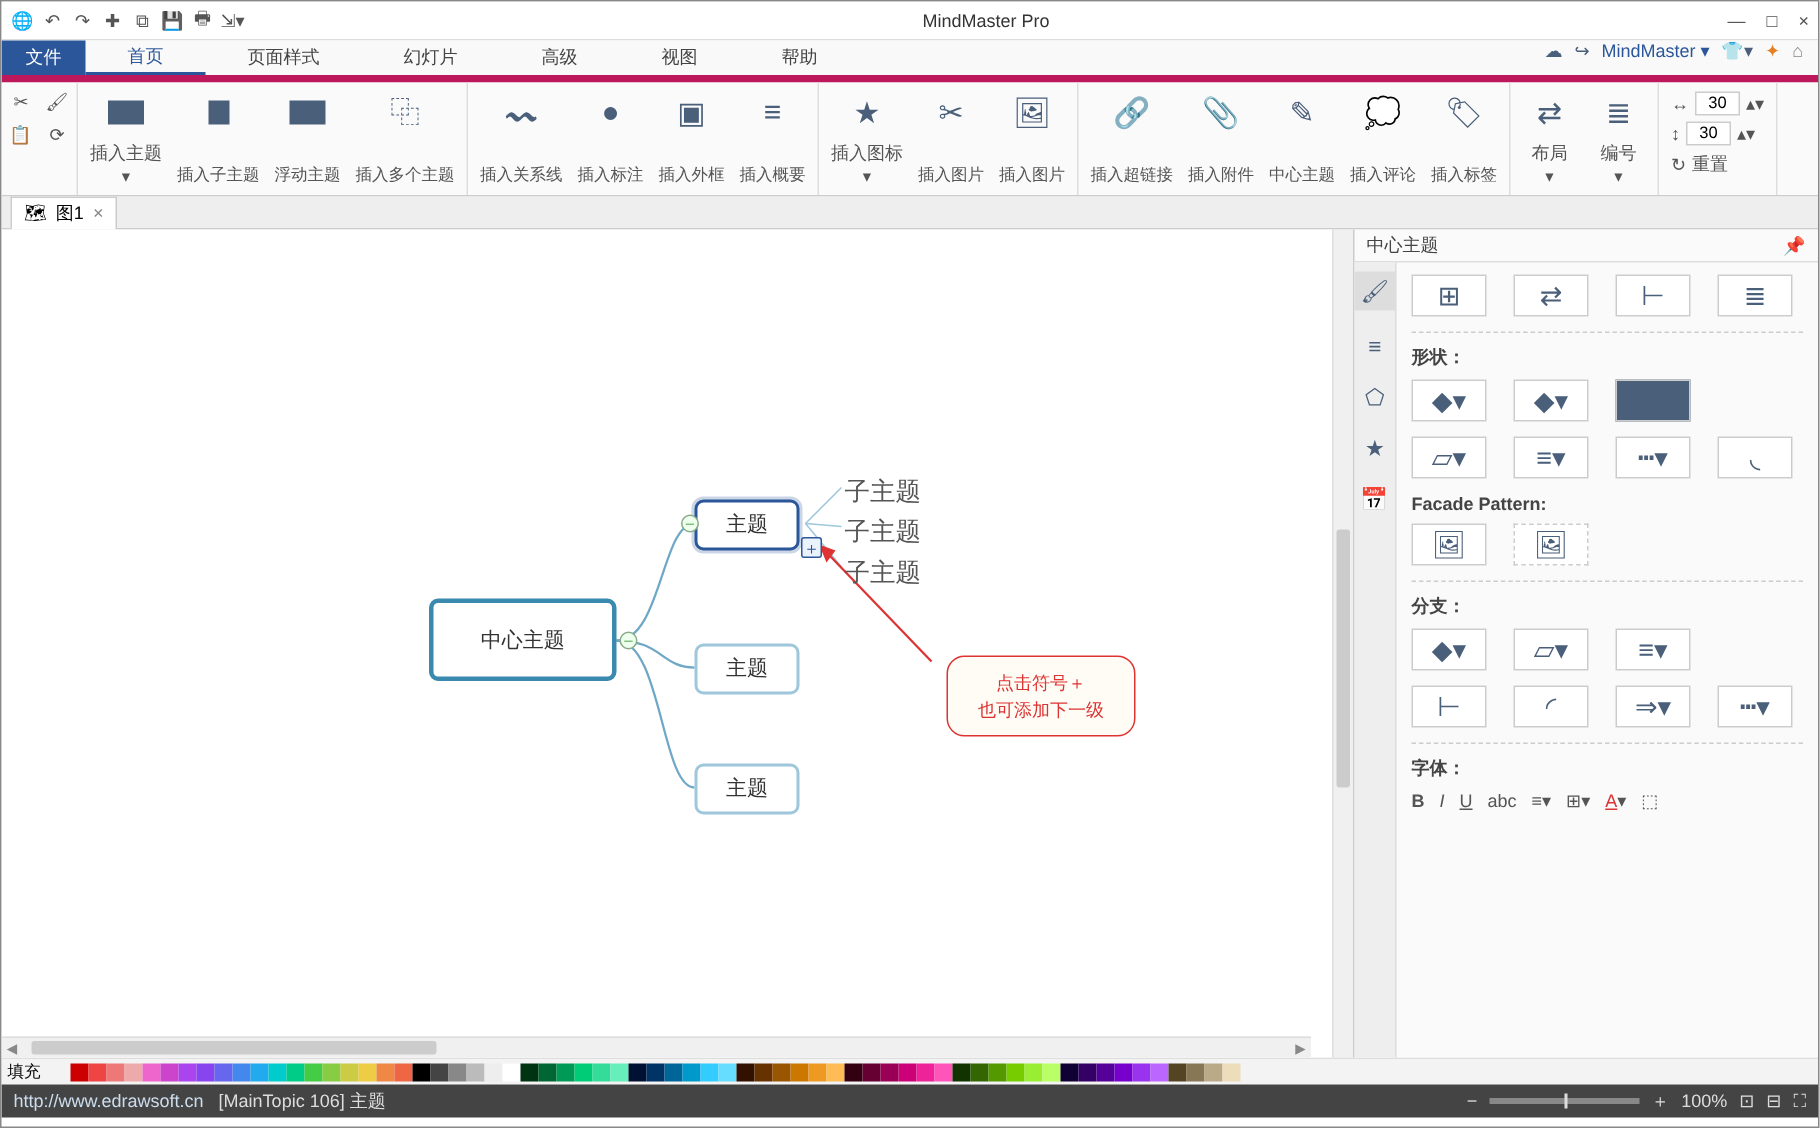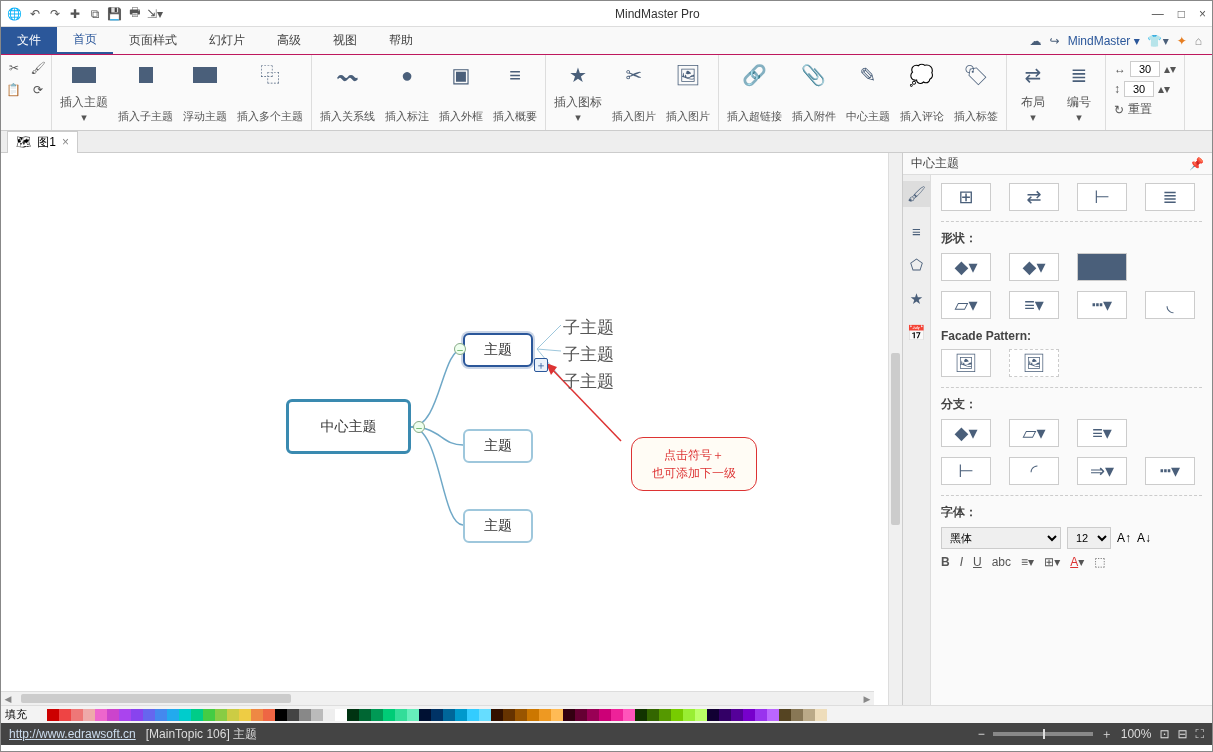--- a/index.html
+++ b/index.html
@@ -3,23 +3,23 @@
 <meta charset="utf-8">
 <style>
 *{box-sizing:border-box;margin:0;padding:0;font-family:"Microsoft YaHei",Arial,sans-serif;font-size:12px;user-select:none}
 body{background:#fff;width:1213px;height:752px;overflow:hidden;position:relative;border:1px solid #888}
 .titlebar{height:26px;background:#fff;display:flex;align-items:center;padding:0 6px;border-bottom:1px solid #ddd}
 .qat{display:flex;gap:4px;align-items:center}
 .qat span{width:16px;height:16px;display:flex;align-items:center;justify-content:center;color:#555;cursor:pointer}
 .title-text{flex:1;text-align:center;color:#333}
 .winbtns{display:flex;gap:14px;color:#555}
 .winbtns span{cursor:pointer}
-.menubar{height:28px;background:#f9f9f9;display:flex;align-items:center;border-bottom:1px solid #be185d}
+.menubar{height:28px;background:#f9f9f9;display:flex;align-items:flex-start;border-bottom:5px solid #be185d}
 .file-tab{background:#2b579a;color:#fff;padding:4px 16px;height:100%;display:flex;align-items:center}
-.menu-item{padding:4px 16px;color:#444;cursor:pointer;height:100%;display:flex;align-items:center}
+.menu-item{padding:4px 28px;color:#444;cursor:pointer;height:100%;display:flex;align-items:center}
 .menu-item.active{color:#2b579a;border-bottom:2px solid #2b579a}
 .menubar-right{margin-left:auto;display:flex;align-items:center;gap:8px;padding-right:10px}
 .mm-link{color:#2b579a}
 .ribbon{height:76px;background:#fafafa;border-bottom:1px solid #ccc;display:flex}
 .rgroup{border-right:1px solid #ddd;display:flex;flex-direction:column;padding:4px 6px}
 .rgroup-row{display:flex;gap:6px;flex:1}
 .rbtn{display:flex;flex-direction:column;align-items:center;justify-content:space-between;padding:2px 2px;cursor:pointer;min-width:40px}
 .rbtn .ico{width:28px;height:28px;display:flex;align-items:center;justify-content:center;color:#4a5f7a;font-size:20px}
 .rbtn .lbl{font-size:11px;color:#555;white-space:nowrap;text-align:center}
 .small-tools{display:flex;flex-direction:column;gap:4px;padding:4px}
@@ -57,21 +57,21 @@
 .section-label{font-size:12px;color:#444;margin:8px 0 6px;font-weight:bold}
 .divider{border-top:1px dashed #ccc;margin:8px 0}
 .font-row{display:flex;gap:6px;align-items:center;margin-bottom:6px}
 .font-row select,.font-row input{height:22px;border:1px solid #ccc;font-size:11px;padding:0 4px}
 .fmt-row{display:flex;gap:10px;color:#555;font-size:12px}
 .fmt-row span{cursor:pointer}
 .colorbar{height:18px;display:flex;align-items:center;padding-left:4px;gap:16px;background:#f3f3f3;border-top:1px solid #ddd}
 .colorbar .lbl{font-size:11px;margin-right:4px}
 .swatch{width:12px;height:12px}
 .statusbar{height:22px;background:#444;color:#ddd;display:flex;align-items:center;padding:0 8px;font-size:11px;gap:10px}
-.statusbar a{color:#cde;text-decoration:underline}
+.statusbar a{color:#cde;}
 .statusbar .right{margin-left:auto;display:flex;align-items:center;gap:8px}
 svg.connector{position:absolute;pointer-events:none;overflow:visible}
 .ico-shape{width:24px;height:16px;background:#4a5f7a}
 .pin{color:#888}
 </style>
 </head>
 <body>
 
 <div class="titlebar">
   <div class="qat">
@@ -336,26 +336,20 @@
           <div class="style-item">≡▾</div>
         </div>
         <div class="style-row">
           <div class="style-item">⊢</div>
           <div class="style-item">◜</div>
           <div class="style-item">⇒▾</div>
           <div class="style-item">┅▾</div>
         </div>
         <div class="divider"></div>
         <div class="section-label">字体：</div>
-        <div class="font-row">
-          <select style="width:120px"><option>黑体</option></select>
-          <select style="width:44px"><option>12</option></select>
-          <span>A↑</span>
-          <span>A↓</span>
-        </div>
         <div class="fmt-row">
           <span><b>B</b></span>
           <span><i>I</i></span>
           <span><u>U</u></span>
           <span>abc</span>
           <span>≡▾</span>
           <span>⊞▾</span>
           <span><u style="color:#d33">A</u>▾</span>
           <span>⬚</span>
         </div>

